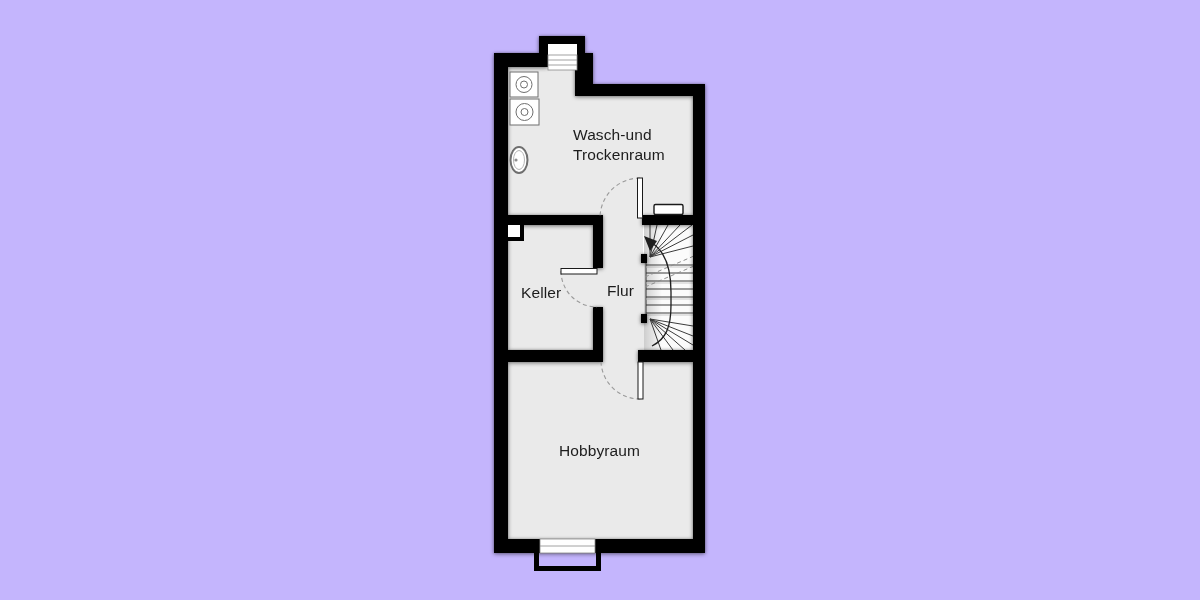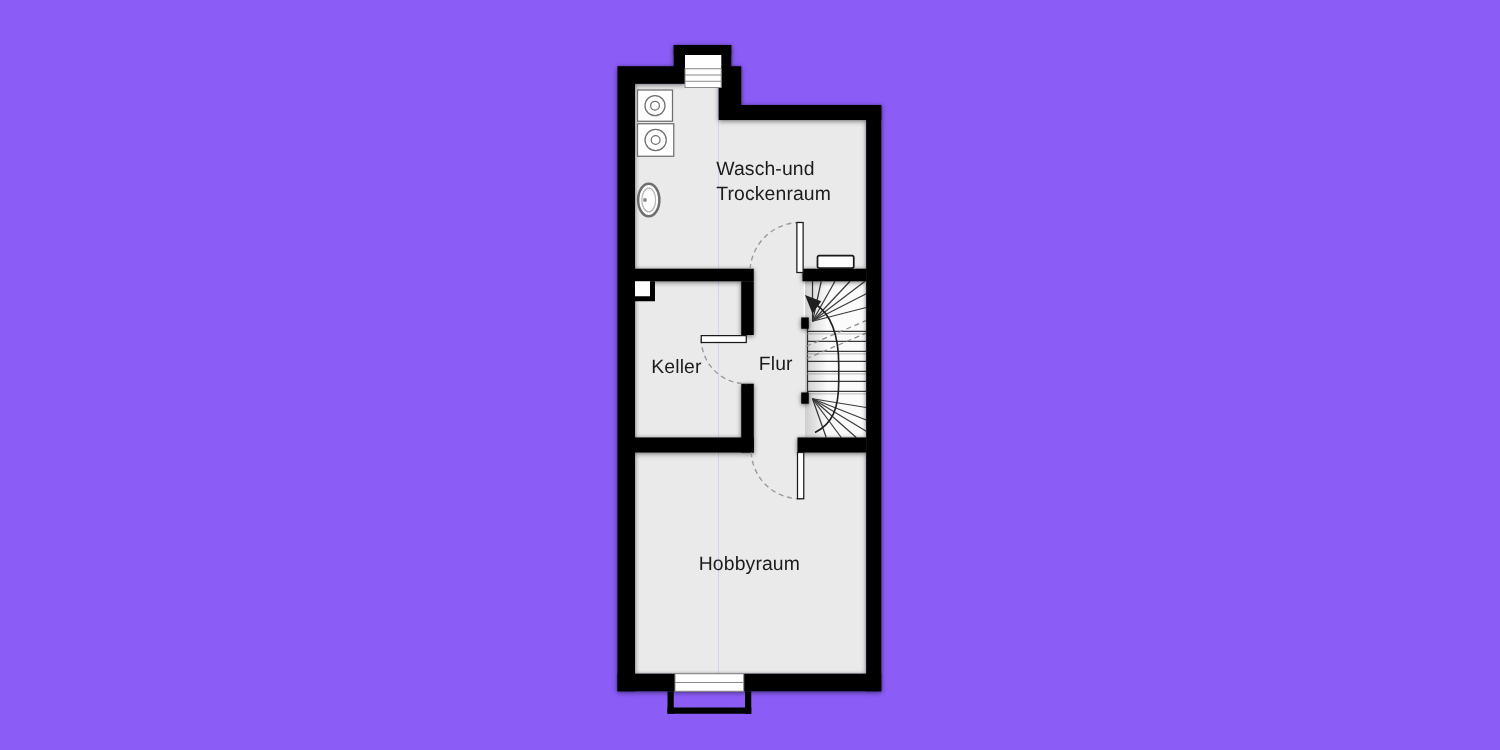--- a/index.html
+++ b/index.html
@@ -1,19 +1,19 @@
 <!DOCTYPE html>
 <html><head>
 <meta charset="utf-8">
 <style>
   html,body{margin:0;padding:0;background:#ffffff;}
   .canvas{
     position:relative;
     width:1200px;height:600px;
-    background:#8b5cf6;
+    background:#c4b5fd;
     overflow:hidden;
     font-family:"Liberation Sans", sans-serif;
     text-decoration:underline;
   }
   .canvas svg{position:absolute;left:0;top:0;}
   .walls{filter:drop-shadow(0 1px 2px rgba(0,0,0,.40)) drop-shadow(0 0 1px rgba(0,0,0,.25));}
   .room-label{font-family:"Liberation Sans", sans-serif;font-size:15.5px;letter-spacing:.1px;}
   .tread{stroke-width:1;fill:none;}
   .tread-hl{stroke:#c9c9c9;stroke-width:1;fill:none;}
   .door-leaf{fill:#ffffff;stroke:#1a1a1a;stroke-width:1;}

